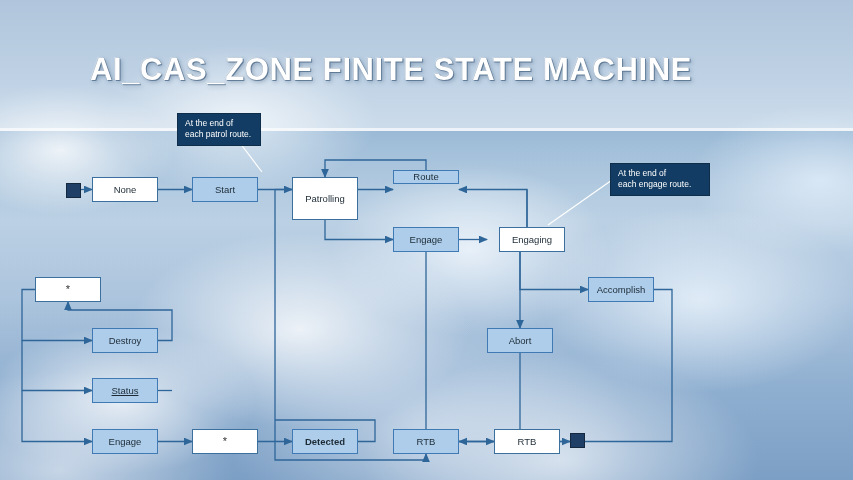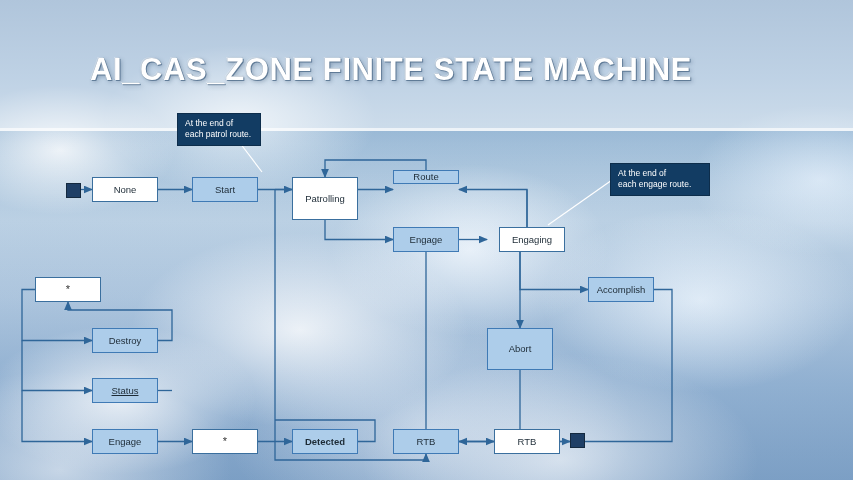--- a/index.html
+++ b/index.html
@@ -211,21 +211,21 @@
     </div>
   <div class="node fill-blue" style="left:393px; top:227px; width:66px; height:25px;">
       <span>Engage</span>
     </div>
   <div class="node fill-white" style="left:487px; top:227px; width:66px; height:25px;margin-left:12px;">
       <span>Engaging</span>
     </div>
   <div class="node fill-blue" style="left:588px; top:277px; width:66px; height:25px;">
       <span>Accomplish</span>
     </div>
-  <div class="node fill-blue" style="left:487px; top:328px; width:66px; height:42px;">
+  <div class="node fill-blue" style="left:487px; top:328px; width:66px; height:25px;">
       <span>Abort</span>
     </div>
   <div class="node fill-white wildcard" style="left:35px;  top:277px; width:66px; height:25px;">
       <span>*</span>
     </div>
   <div class="node fill-blue" style="left:92px;  top:328px; width:66px; height:25px;text-align:center;">
       <span>Destroy</span>
     </div>
   <div class="node fill-blue" style="left:92px;  top:378px; width:66px; height:25px;text-decoration:underline;">
       <span>Status</span>

